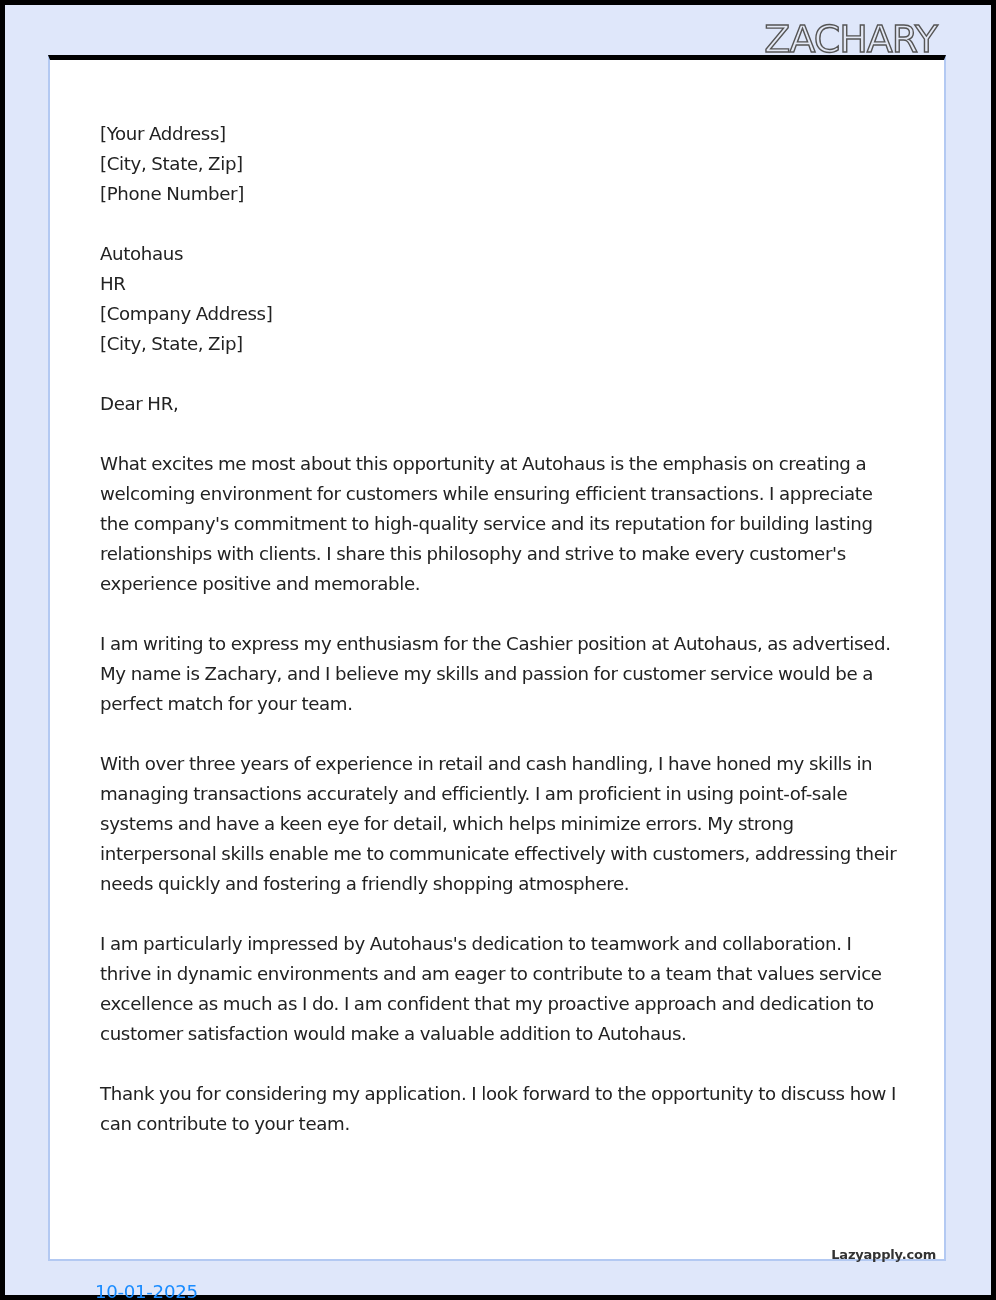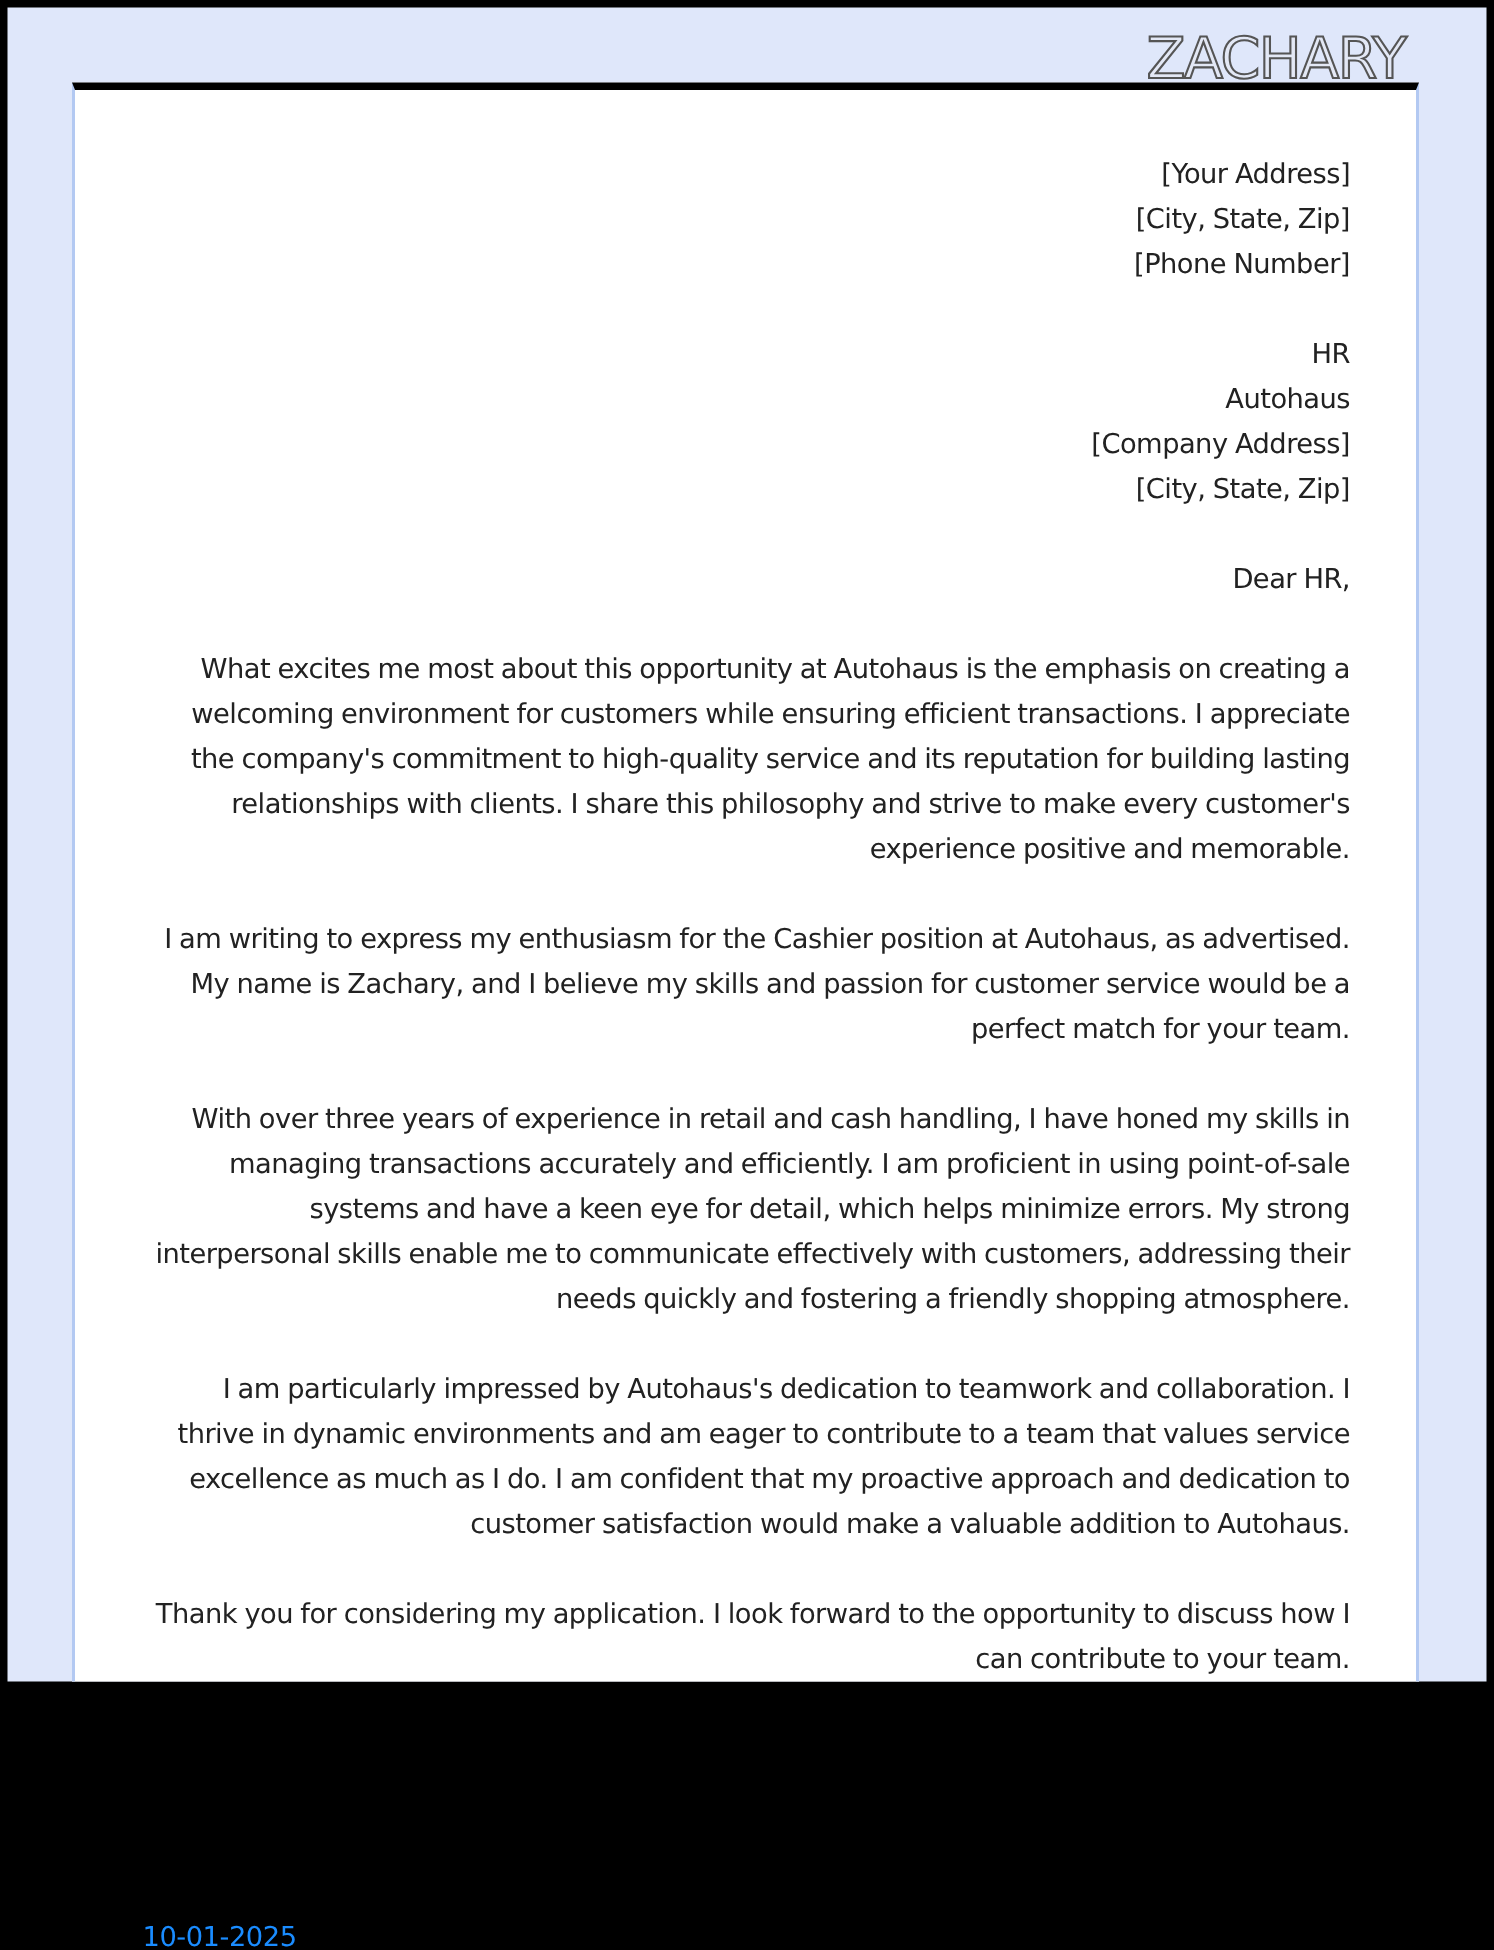--- a/index.html
+++ b/index.html
@@ -3,24 +3,23 @@
 <meta charset="utf-8">
 <style>
   html, body { margin: 0; padding: 0; }
   body {
     width: 996px; height: 1300px; overflow: hidden;
     background: #000;
     position: relative;
     font-family: "DejaVu Sans", sans-serif;
   }
   .frame {
-    position: absolute; left: 5px; top: 5px; width: 986px; height: 1116px;
+    position: absolute; left: 5px; top: 5px; width: 986px; height: 1290px;
     background: #dfe7fa;
     overflow: hidden;
-    text-align: right;
   }
   .name-header {
     position: absolute; right: 54px; top: 12px;
     font-family: "DejaVu Sans", sans-serif;
     font-size: 38px; letter-spacing: -1px;
     color: #e3e8f5;
     -webkit-text-stroke: 1.4px #555;
     line-height: 44px;
   }
   .paper {
@@ -31,21 +30,21 @@
     border-right: 2px solid #b3c9f2;
     border-bottom: 2px solid #b3c9f2;
     box-sizing: border-box;
   }
   .letter {
     position: absolute; left: 95px; top: 97px; width: 800px;
     font-size: 18.2px; line-height: 30px; color: #222;
     letter-spacing: -0.35px;
     word-spacing: -0.5px;
   }
-  .letter p { margin: 0 0 30px 0; }
+  .letter p { margin: 17px 0 30px 0; }
   .line { display: block; }
   .sig-date {
     position: absolute; left: 95px; top: 1277px;
     font-size: 18.2px; line-height: 30px;
     color: #1a8cff; letter-spacing: -0.3px;
   }
   .watermark {
     position: absolute; right: 55px; top: 1242px;
     font-size: 13px; color: #333; letter-spacing: -0.2px; font-weight: bold;
   }
@@ -58,22 +57,22 @@
 
   <div class="paper"></div>
 
   <div class="letter">
     <p>
       <span class="line">[Your Address]</span>
       <span class="line">[City, State, Zip]</span>
       <span class="line">[Phone Number]</span>
     </p>
     <p>
+      <span class="line">Autohaus</span>
       <span class="line">HR</span>
-      <span class="line">Autohaus</span>
       <span class="line">[Company Address]</span>
       <span class="line">[City, State, Zip]</span>
     </p>
     <p>Dear HR,</p>
     <p>What excites me most about this opportunity at Autohaus is the emphasis on creating a welcoming environment for customers while ensuring efficient transactions. I appreciate the company's commitment to high-quality service and its reputation for building lasting relationships with clients. I share this philosophy and strive to make every customer's experience positive and memorable.</p>
     <p>I am writing to express my enthusiasm for the Cashier position at Autohaus, as advertised. My name is Zachary, and I believe my skills and passion for customer service would be a perfect match for your team.</p>
     <p>With over three years of experience in retail and cash handling, I have honed my skills in managing transactions accurately and efficiently. I am proficient in using point-of-sale systems and have a keen eye for detail, which helps minimize errors. My strong interpersonal skills enable me to communicate effectively with customers, addressing their needs quickly and fostering a friendly shopping atmosphere.</p>
     <p>I am particularly impressed by Autohaus's dedication to teamwork and collaboration. I thrive in dynamic environments and am eager to contribute to a team that values service excellence as much as I do. I am confident that my proactive approach and dedication to customer satisfaction would make a valuable addition to Autohaus.</p>
     <p>Thank you for considering my application. I look forward to the opportunity to discuss how I can contribute to your team.</p>
   </div>

